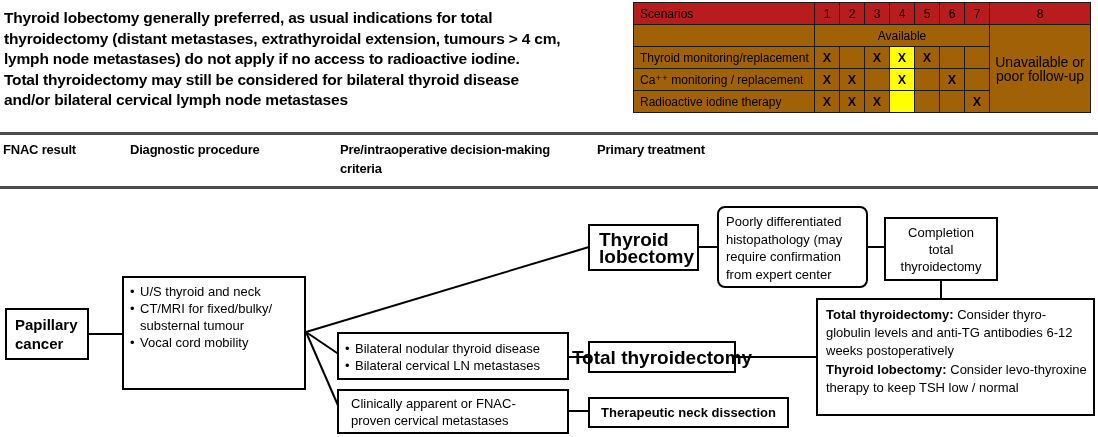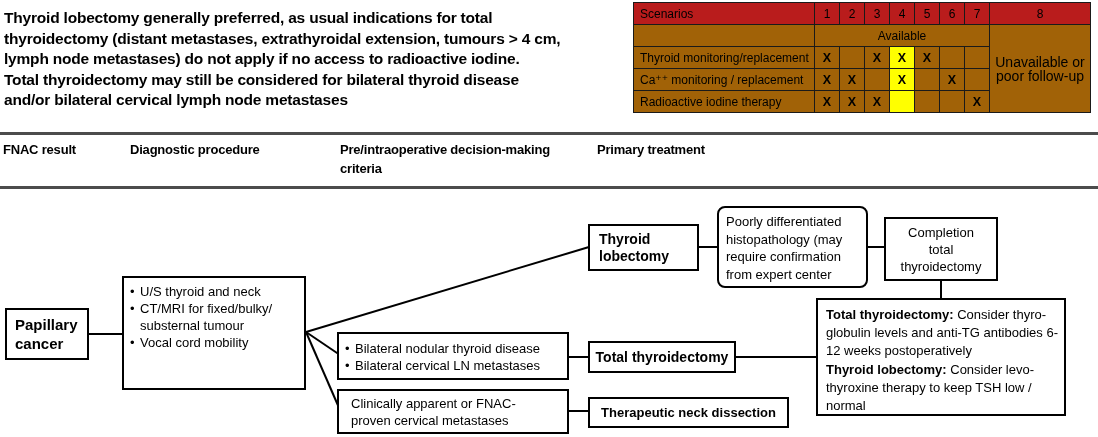--- a/index.html
+++ b/index.html
@@ -75,21 +75,21 @@
     position: absolute;
     border: 2px solid #000;
     background: #fff;
     font-size: 13px;
     line-height: 17px;
   }
   .fbox.bold-label {
     font-weight: bold;
     display: flex; align-items: center;
     white-space: nowrap;
-    font-size: 14px;
+    font-size: 19px;
   }
 
   #box-papillary {
     left: 5px; top: 308px; width: 84px; height: 52px;
     font-size: 15px; font-weight: bold; line-height: 19px;
     display: flex; align-items: center; padding-left: 8px;
   }
   #box-diagnostic { left: 122px; top: 276px; width: 184px; height: 114px; padding: 5px 2px 0 4px; }
   #box-bilateral  { left: 337px; top: 332px; width: 232px; height: 48px; padding: 6px 2px 0 4px; }
   #box-clinically { left: 337px; top: 389px; width: 232px; height: 45px; padding: 4px 12px; }
@@ -102,21 +102,21 @@
   #box-total-thyroidectomy { left: 588px; top: 341px; width: 148px; height: 32px; justify-content: center; }
   #box-therapeutic { left: 588px; top: 397px; width: 201px; height: 31px; justify-content: center; font-size: 13px; }
 
   #box-poorly { left: 717px; top: 206px; width: 151px; height: 82px; padding: 5px 3px 0 7px; line-height: 17.5px; border-radius: 8px; }
   #box-completion {
     left: 884px; top: 217px; width: 114px; height: 64px;
     display: flex; align-items: center; justify-content: center; text-align: center;
   }
   #box-completion .inner { width: 92px; line-height: 17px; }
 
-  #box-followup { left: 816px; top: 298px; width: 250px; height: 118px; padding: 6px 6px 0 8px; line-height: 18.2px; }
+  #box-followup { left: 816px; top: 298px; width: 279px; height: 118px; padding: 6px 6px 0 8px; line-height: 18.2px; }
   #box-followup .b { font-weight: bold; }
 </style>
 </head>
 <body>
 
 <div id="page">
 
   <div id="red-note">
     <div>Thyroid lobectomy generally preferred, as usual indications for total</div>
     <div>thyroidectomy (distant metastases, extrathyroidal extension, tumours &gt; 4 cm,</div>

